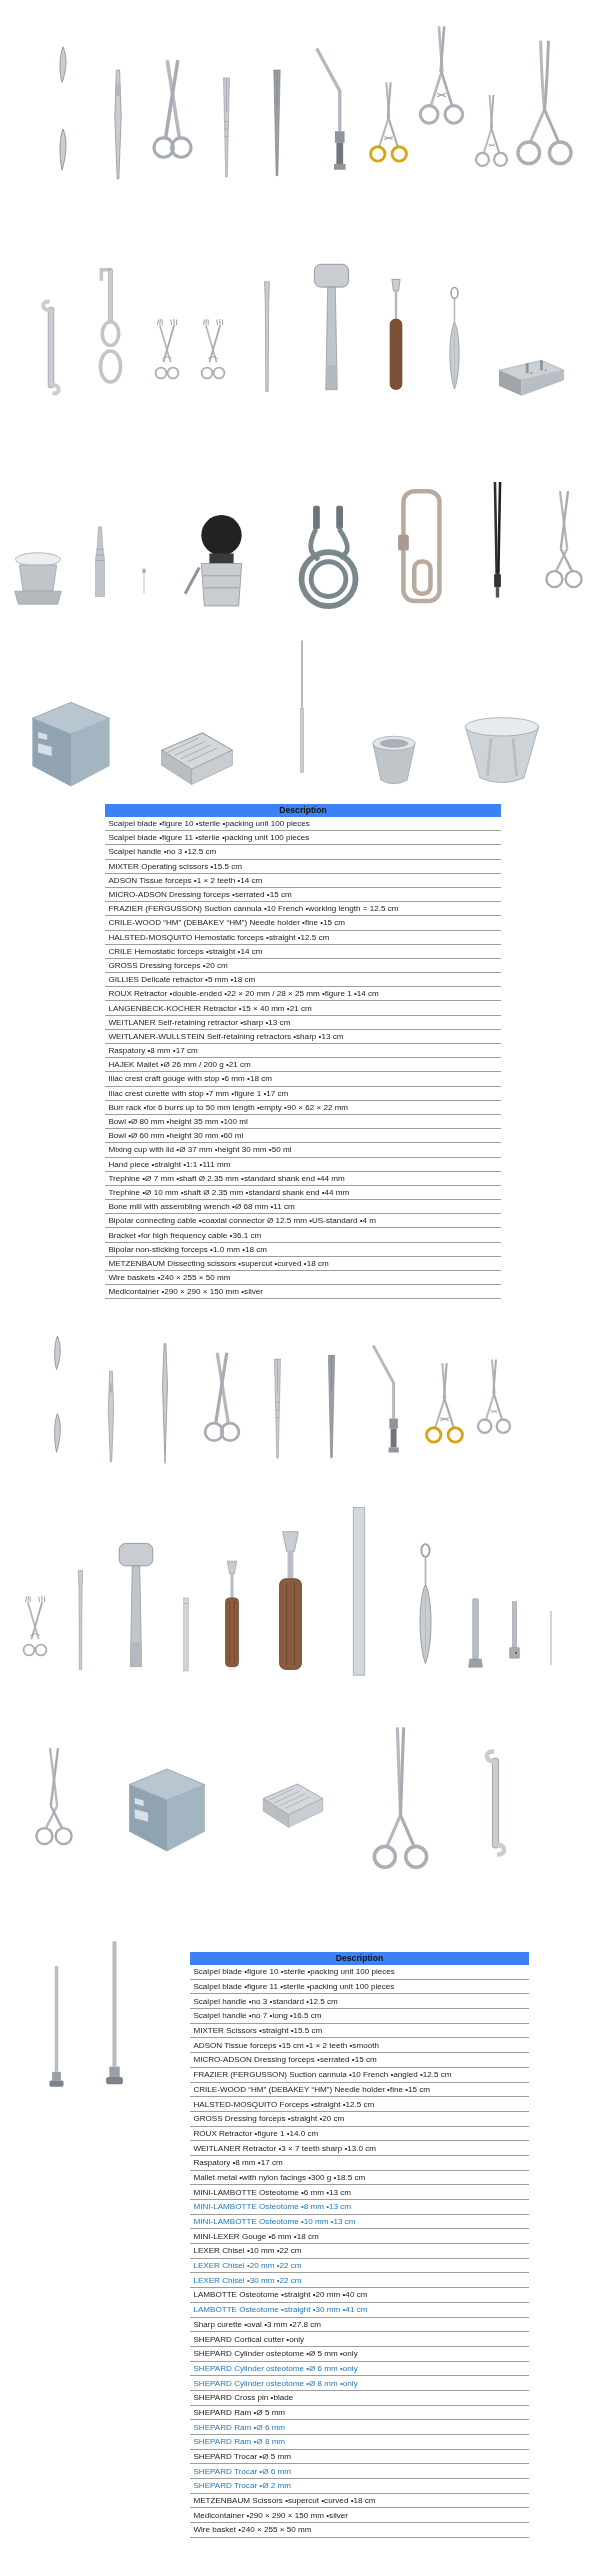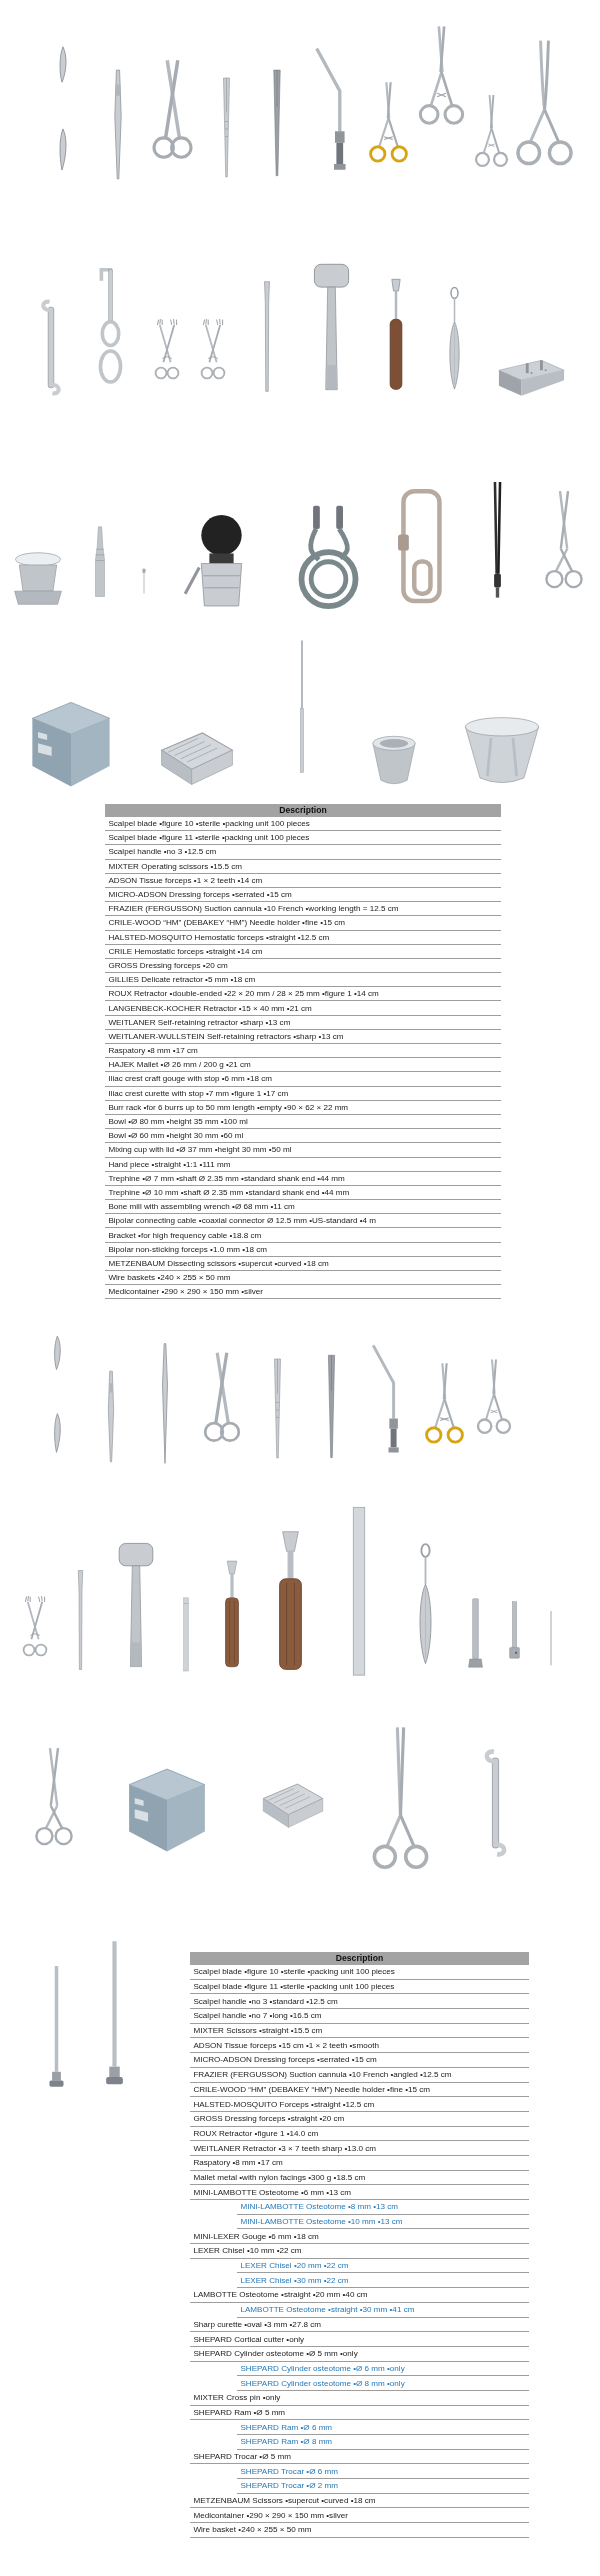--- a/index.html
+++ b/index.html
@@ -1,27 +1,27 @@
 <!DOCTYPE html>
 <html style="font-size:13.7px"><head>
 <meta charset="utf-8">
 <style>
   html,body{margin:0;padding:0;background:#fff;}
   #page{position:relative;width:600px;height:2576px;background:#fff;overflow:hidden;
         font-family:"Liberation Sans",sans-serif;}
   .imgrow{position:absolute;display:flex;justify-content:space-between;align-items:flex-end;}
   .imgrow svg{display:block;flex:0 0 auto;}
   .tbl{position:absolute;}
-  .thead{background:#a3a3a3;color:#111;font-weight:bold;text-align:center;
+  .thead{background:#3b82f6;color:#111;font-weight:bold;text-align:center;
          font-size:8.6px;height:13px;line-height:13px;}
   .trow{box-sizing:border-box;border-bottom:0.9px solid #9d9d9d;font-size:8.1px;color:#222;
         padding-left:3.4px;display:flex;align-items:center;white-space:nowrap;overflow:hidden;}
   .t1 .trow{height:14.2px;}
   .t2 .trow{height:14.7px;}
-  .trow.blue{color:#2679b8;margin-left:47px;}
+  .trow.blue{color:#2679b8;}
   #symlib{position:absolute;width:0;height:0;overflow:hidden;}
 </style>
 </head>
 <body>
 
 <svg id="symlib" xmlns="http://www.w3.org/2000/svg">
 <defs>
 <symbol id="scalpel-blades">
         <path d="M31 8 C36 18 35 34 30 46 C27 36 27 18 31 8 Z" fill="#c9cdd2" stroke="#8f959b"></path>
         <path d="M31 96 C36 106 35 124 30 140 C27 126 27 106 31 96 Z" fill="#c9cdd2" stroke="#8f959b"></path>
@@ -391,21 +391,21 @@
         <div class="trow">Iliac crest curette with stop •7 mm •figure 1 •17 cm</div>
         <div class="trow">Burr rack •for 6 burrs up to 50 mm length •empty •90 × 62 × 22 mm</div>
         <div class="trow">Bowl •Ø 80 mm •height 35 mm •100 ml</div>
         <div class="trow">Bowl •Ø 60 mm •height 30 mm •60 ml</div>
         <div class="trow">Mixing cup with lid •Ø 37 mm •height 30 mm •50 ml</div>
         <div class="trow">Hand piece •straight •1:1 •111 mm</div>
         <div class="trow">Trephine •Ø 7 mm •shaft Ø 2.35 mm •standard shank end •44 mm</div>
         <div class="trow">Trephine •Ø 10 mm •shaft Ø 2.35 mm •standard shank end •44 mm</div>
         <div class="trow">Bone mill with assembling wrench •Ø 68 mm •11 cm</div>
         <div class="trow">Bipolar connecting cable •coaxial connector Ø 12.5 mm •US-standard •4 m</div>
-        <div class="trow">Bracket •for high frequency cable •18.8 cm</div>
+        <div class="trow">Bracket •for high frequency cable •36.1 cm</div>
         <div class="trow">Bipolar non-sticking forceps •1.0 mm •18 cm</div>
         <div class="trow">METZENBAUM Dissecting scissors •supercut •curved •18 cm</div>
         <div class="trow">Wire baskets •240 × 255 × 50 mm</div>
         <div class="trow">Medicontainer •290 × 290 × 150 mm •silver</div>
       </div>
   </div>
 
   <div class="imgrow" style="top:1329px;left:30px;width:484px;height:141px;">
       <svg viewBox="0 0 60 160" width="53" height="141">
         <use href="#scalpel-blades"></use>
@@ -521,21 +521,21 @@
         <div class="trow">LEXER Chisel •10 mm •22 cm</div>
         <div class="trow blue">LEXER Chisel •20 mm •22 cm</div>
         <div class="trow blue">LEXER Chisel •30 mm •22 cm</div>
         <div class="trow">LAMBOTTE Osteotome •straight •20 mm •40 cm</div>
         <div class="trow blue">LAMBOTTE Osteotome •straight •30 mm •41 cm</div>
         <div class="trow">Sharp curette •oval •3 mm •27.8 cm</div>
         <div class="trow">SHEPARD Cortical cutter •only</div>
         <div class="trow">SHEPARD Cylinder osteotome •Ø 5 mm •only</div>
         <div class="trow blue">SHEPARD Cylinder osteotome •Ø 6 mm •only</div>
         <div class="trow blue">SHEPARD Cylinder osteotome •Ø 8 mm •only</div>
-        <div class="trow">MIXTER Cross pin •only</div>
+        <div class="trow">SHEPARD Cross pin •blade</div>
         <div class="trow">SHEPARD Ram •Ø 5 mm</div>
         <div class="trow blue">SHEPARD Ram •Ø 6 mm</div>
         <div class="trow blue">SHEPARD Ram •Ø 8 mm</div>
         <div class="trow">SHEPARD Trocar •Ø 5 mm</div>
         <div class="trow blue">SHEPARD Trocar •Ø 6 mm</div>
         <div class="trow blue">SHEPARD Trocar •Ø 2 mm</div>
         <div class="trow">METZENBAUM Scissors •supercut •curved •18 cm</div>
         <div class="trow">Medicontainer •290 × 290 × 150 mm •silver</div>
         <div class="trow">Wire basket •240 × 255 × 50 mm</div>
       </div>

